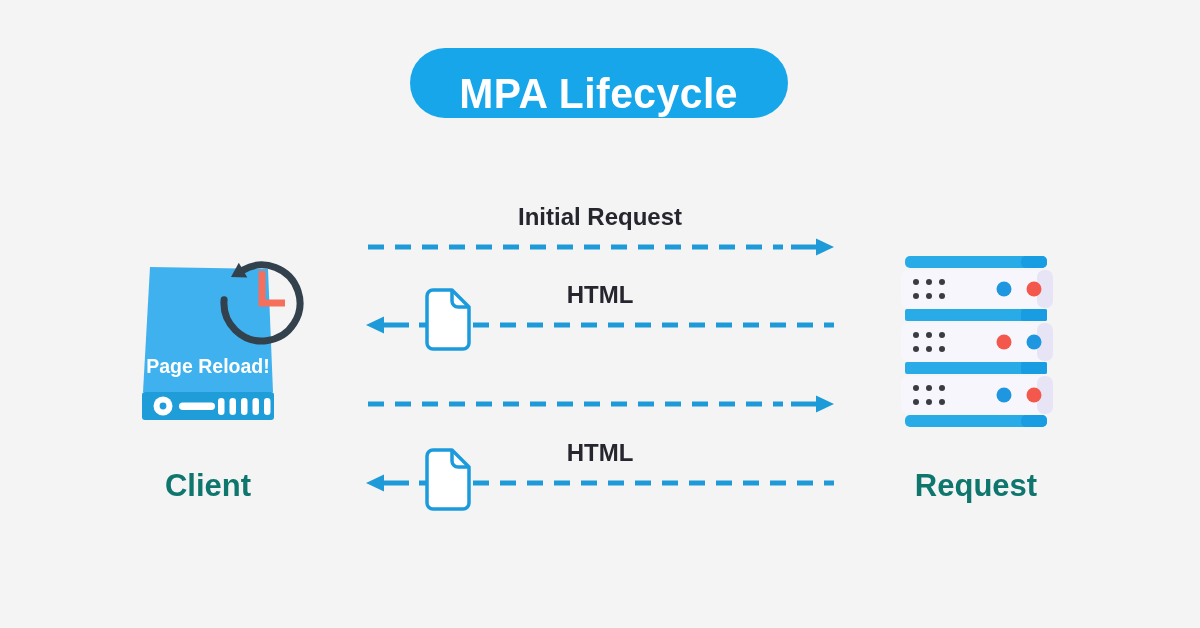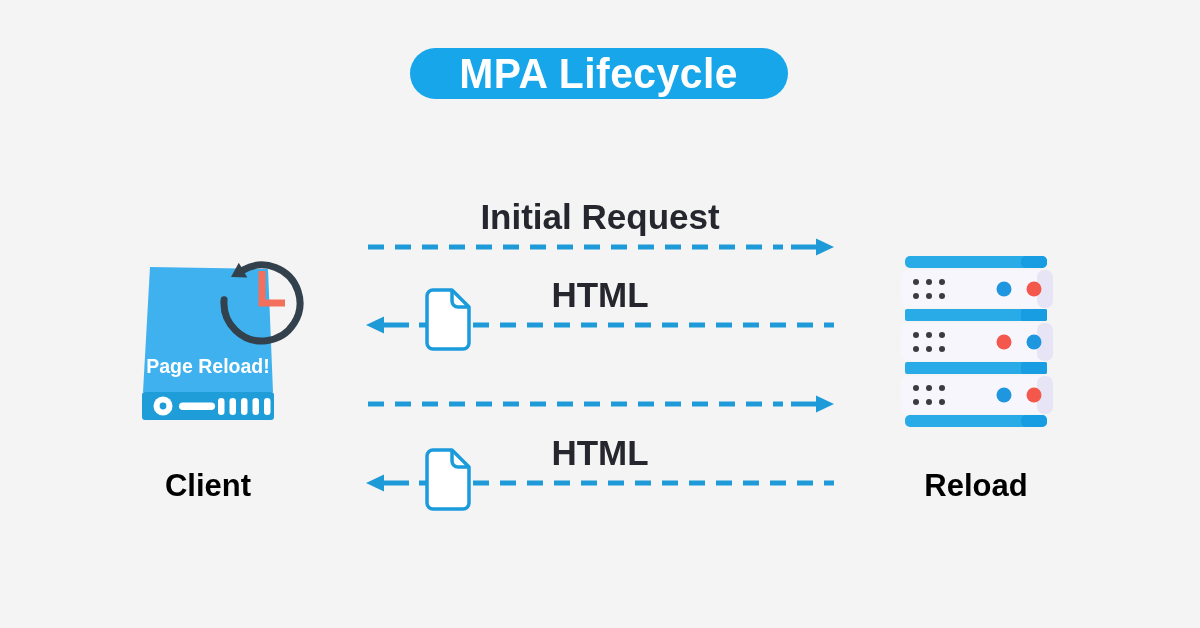--- a/index.html
+++ b/index.html
@@ -5,41 +5,41 @@
   html,body{margin:0;padding:0;}
   #stage{
     position:relative;
     width:1200px;height:628px;
     background:#f4f4f5;
     font-family:"Liberation Sans", sans-serif;
     overflow:hidden;
   }
   
   .title-pill{
-    position:absolute;left:410px;top:48px;width:378px;height:51px;
+    position:absolute;left:410px;top:48px;width:378px;height:70px;
     background:#16a6e9;border-radius:36px;
-    display:flex;align-items:center;justify-content:center;
+    display:flex;align-items:flex-end;justify-content:center;
   }
   .title-pill span{
     color:#ffffff;font-size:43px;font-weight:800;letter-spacing:.5px;
     display:inline-block;transform:scaleX(.95);
   }
   
   .flow-label{
     position:absolute;left:365px;width:470px;text-align:center;
-    color:#26272e;font-size:35px;font-weight:600;line-height:32px;
+    color:#26272e;font-size:24px;font-weight:600;line-height:32px;
   }
   .flow-arrow{position:absolute;left:365px;width:470px;height:24px;}
   .doc-icon{position:absolute;left:424px;width:47px;height:63px;z-index:3;}
   
   .client-icon{position:absolute;left:138px;top:253px;width:180px;height:178px;}
   .server-icon{position:absolute;left:901px;top:254px;width:152px;height:175px;}
   .actor-label{
     position:absolute;top:468px;width:180px;text-align:center;
-    color:#000000;font-size:31px;font-weight:800;
+    color:#0f766e;font-size:31px;font-weight:800;
   }
   .actor-label.client{left:118px;}
   .actor-label.server{left:886px;}
   .icon-caption{
     font-family:"Liberation Sans", sans-serif;
     font-size:19.5px;font-weight:600;
   }
 </style>
 </head>
 <body>
@@ -156,15 +156,15 @@
     <polygon points="1,12 19,3.5 19,20.5" fill="#1e9ad8"></polygon>
     <line x1="16" y1="12" x2="44" y2="12" stroke="#1e9ad8" stroke-width="5"></line>
     <line x1="54" y1="12" x2="469" y2="12" stroke="#1e9ad8" stroke-width="5" stroke-dasharray="16 11"></line>
   </svg>
   <svg class="doc-icon" style="top:448px" viewBox="0 0 47 63">
     <path d="M 9 2 H 28 L 45 19 V 55 A 6 6 0 0 1 39 61 H 9 A 6 6 0 0 1 3 55 V 8 A 6 6 0 0 1 9 2 Z" fill="#ffffff" stroke="#1b9bdc" stroke-width="3.5" stroke-linejoin="round"></path>
     <path d="M 28 2 V 13 A 6 6 0 0 0 34 19 H 45" fill="none" stroke="#1b9bdc" stroke-width="3.5" stroke-linejoin="round"></path>
   </svg>
 
   <div class="actor-label client">Client</div>
-  <div class="actor-label server">Reload</div>
+  <div class="actor-label server">Request</div>
 
 </div>
 
 </body></html>

